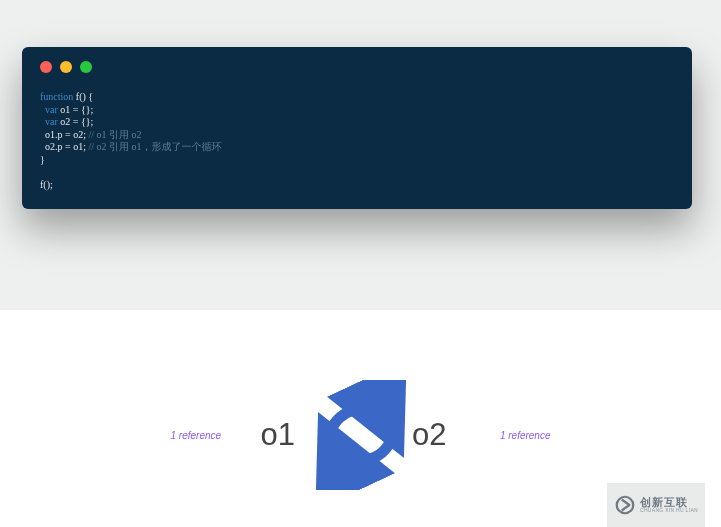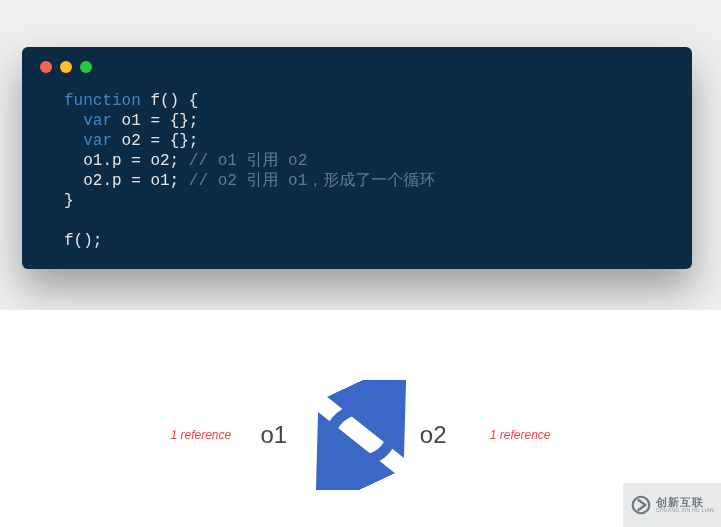--- a/index.html
+++ b/index.html
@@ -35,26 +35,25 @@
     display: flex;
     gap: 8px;
     margin-bottom: 18px;
   }
   .dot { width: 12px; height: 12px; border-radius: 50%; }
   .dot.red { background: #ff5f56; }
   .dot.yellow { background: #ffbd2e; }
   .dot.green { background: #27c93f; }
 
   .code {
-    font-family: Liberation Mono, monospace;
-    font-size: 16px;
+    font-family: Liberation Serif, serif;
+    font-size: 10px;
     line-height: 1.25;
     color: #e6e6e6;
     white-space: pre;
-    margin-left: 24px;
   }
   .kw { color: #3d87c9; }
   .pl { color: #e6e6e6; }    
   .cm { color: #5c7d97; }    
 
   .diagram-area {
     position: absolute;
     top: 310px;
     left: 0;
     right: 0;
@@ -67,49 +66,49 @@
     top: 125px;
     transform: translate(-50%, -50%);
     width: 320px;
     height: 120px;
     display: flex;
     align-items: center;
     justify-content: center;
   }
   .ref-left, .ref-right {
     font-style: italic;
-    font-size: 12px;
-    color: #ef4444;
+    font-size: 10px;
+    color: #8b5cf6;
     position: absolute;
     top: 50%;
     transform: translateY(-50%);
     white-space: nowrap;
   }
   .ref-left  { left: -30px; }
   .ref-right { right: -30px; }
   .node {
-    font-size: 24px;
+    font-size: 31px;
     color: #444;
     position: absolute;
     top: 50%;
     transform: translateY(-50%);
   }
   .node-left  { left: 60px; }
   .node-right { right: 74px; }
 
   .arrows-svg {
     position: absolute;
     left: 50%;
     top: 50%;
     transform: translate(-50%, -50%);
   }
 
   .watermark {
     position: absolute;
-    right: 0;
+    right: 16px;
     bottom: 0;
     width: 98px;
     height: 44px;
     background: #e9ebea;
     display: flex;
     align-items: center;
     justify-content: center;
     gap: 4px;
   }
   .wm-logo {

